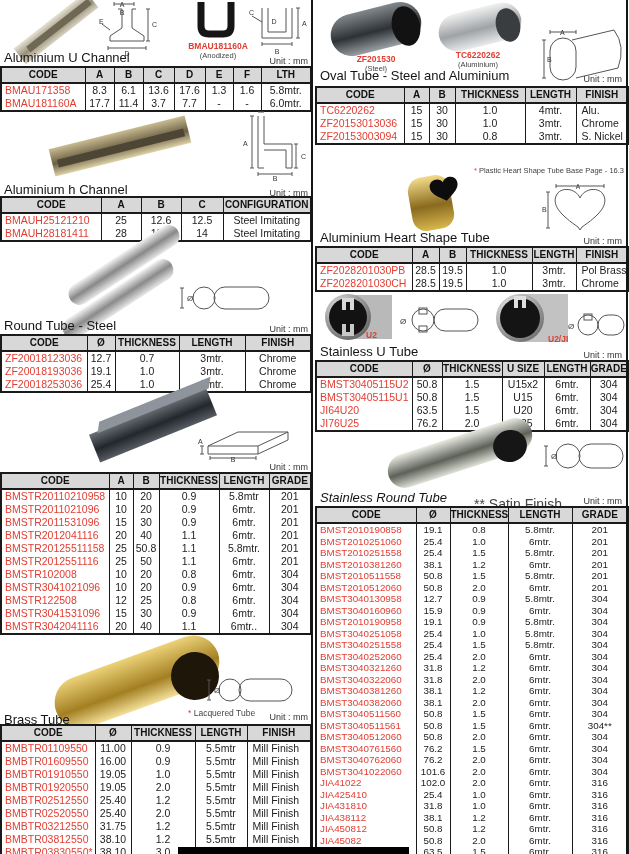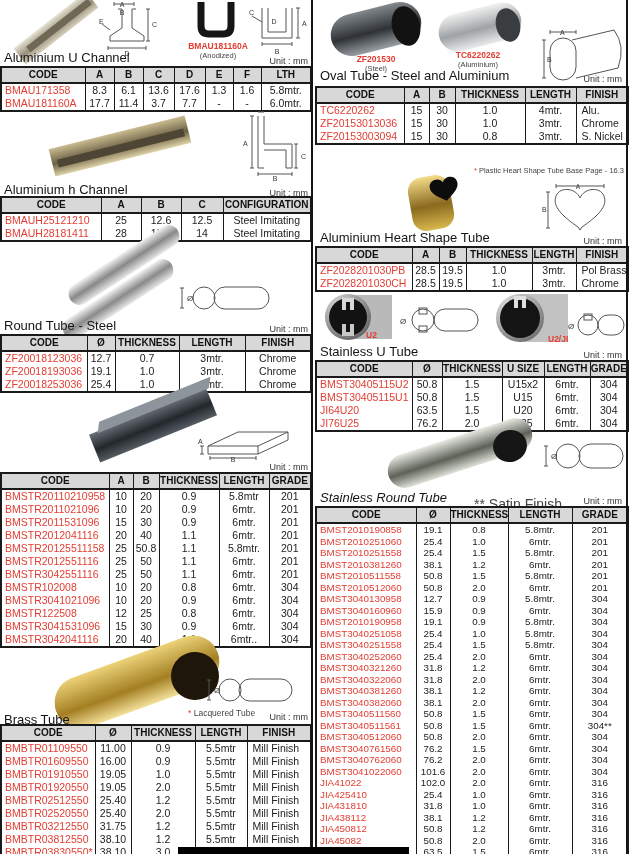--- a/index.html
+++ b/index.html
@@ -296,28 +296,20 @@
         </tr>
         <tr>
           <td class="code">BMSTR2012551116</td>
           <td>25</td>
           <td>50</td>
           <td>1.1</td>
           <td>6mtr.</td>
           <td>201</td>
         </tr>
         <tr>
-          <td class="code">BMSTR3042551116</td>
-          <td>25</td>
-          <td>50</td>
-          <td>1.1</td>
-          <td>6mtr.</td>
-          <td>201</td>
-        </tr>
-        <tr>
           <td class="code">BMSTR102008</td>
           <td>10</td>
           <td>20</td>
           <td>0.8</td>
           <td>6mtr.</td>
           <td>304</td>
         </tr>
         <tr>
           <td class="code">BMSTR3041021096</td>
           <td>10</td>

